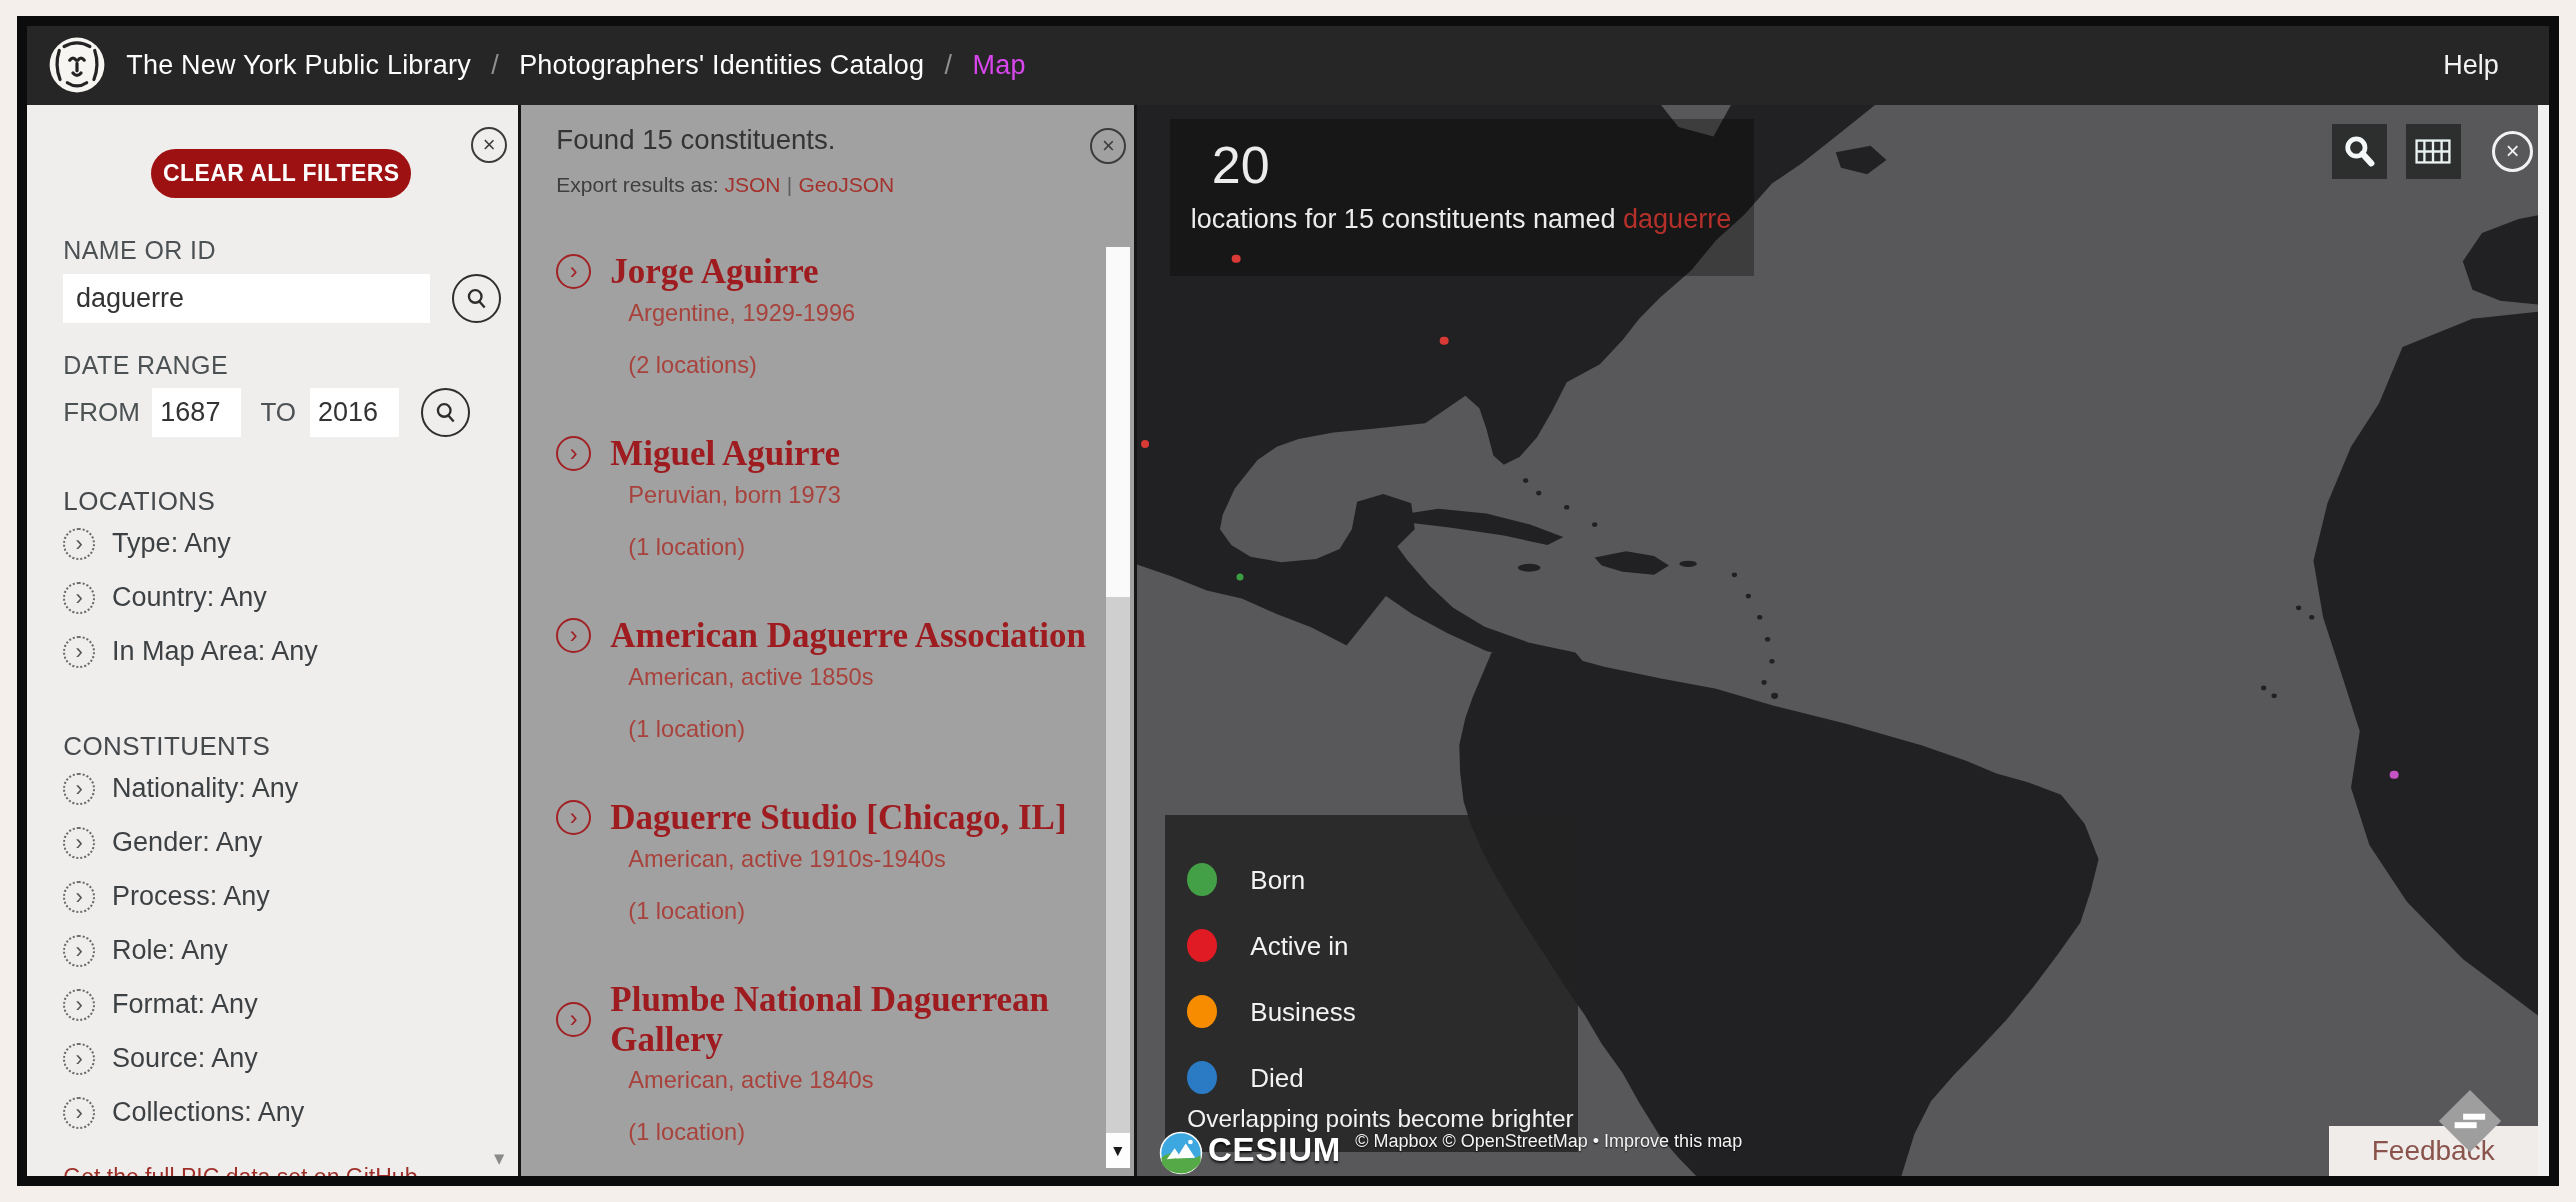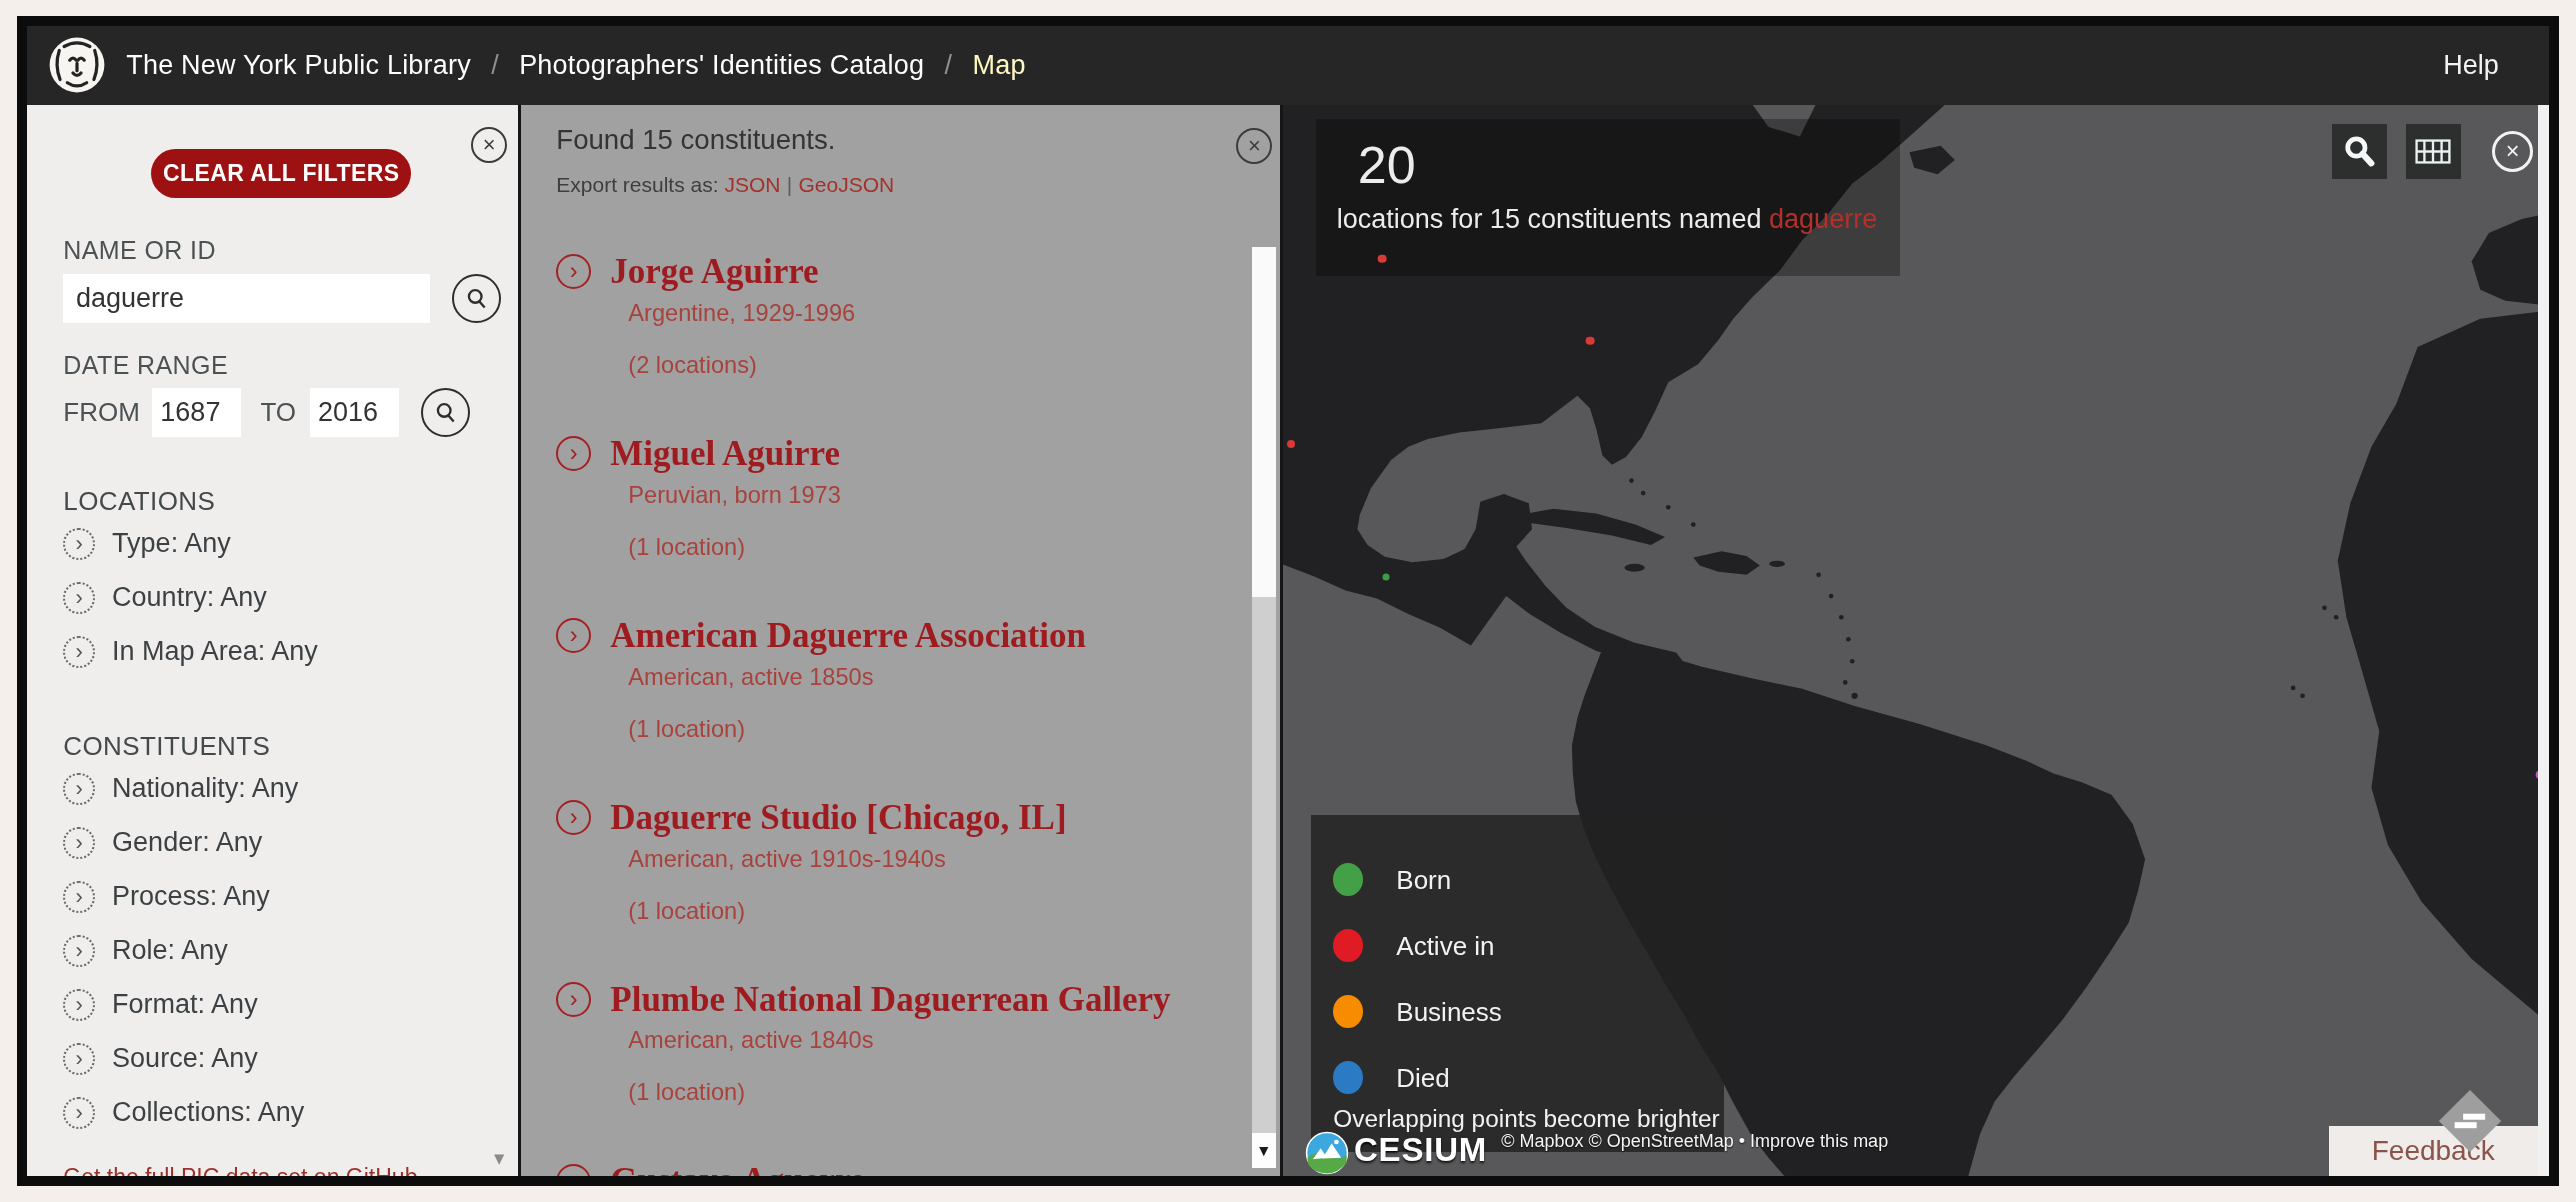--- a/index.html
+++ b/index.html
@@ -8,21 +8,21 @@
   .outer { width:2576px; height:1202px; padding:15.7px 17.3px; }
   .app { position:relative; width:100%; height:100%; border:10.2px solid #0c0c0c;
          background:#262626; overflow:hidden; display:flex; flex-direction:column; }
 
   
   .topbar { height:79px; background:#262626; display:flex; align-items:center; flex:0 0 auto; }
   .logo { width:58px; height:58px; margin-left:20.5px; flex:0 0 auto; cursor:pointer; }
   .breadcrumb { margin-left:20.5px; font-size:27px; color:#fdfdfd; letter-spacing:0.2px; white-space:nowrap; }
   .breadcrumb .sep { color:#8f8f8f; margin:0 12.6px; }
   .breadcrumb .crumb { color:#fdfdfd; }
-  .breadcrumb .current { color:#fef9c3; }
+  .breadcrumb .current { color:#d946ef; }
   .help { margin-left:auto; margin-right:50px; font-size:27px; color:#f2f2f2; cursor:pointer; }
 
   .content { flex:1; display:flex; min-height:0; }
 
   
   .side { width:494px; flex:0 0 auto; background:#efeeec; border-right:3.9px solid #151515;
           position:relative; padding:22px 0 0 36px; }
   .circle-x { width:36px; height:36px; border:2.4px solid #3c3c3c; border-radius:50%;
               color:#3c3c3c; font-size:22px; line-height:31.5px; text-align:center; cursor:pointer;
               background:transparent; }
@@ -45,21 +45,21 @@
   .section-h { margin-top:49px; font-size:26px; color:#45494c; letter-spacing:0.4px; }
   .section-h.second { margin-top:52px; }
   .filter-row { display:flex; align-items:center; height:54px; cursor:pointer; }
   .chev-dot { width:31.5px; height:31.5px; border:2.4px dotted #6a6a6a; border-radius:50%;
               color:#555; font-size:22px; line-height:27px; text-align:center; flex:0 0 auto; }
   .filter-row span.lbl { margin-left:17.3px; font-size:27px; color:#3d4144; }
   .github { display:inline-block; margin-top:23.6px; font-size:23px; color:#9e2f28; text-decoration:none; cursor:pointer;text-align:right; }
   .side-scroll-arrow { position:absolute; bottom:6.3px; right:14px; font-size:20.5px; color:#8a8a8a; cursor:pointer; }
 
   
-  .results { width:762px; flex:0 0 auto; background:#a1a1a1; border-right:3.9px solid #151515;
+  .results { width:616px; flex:0 0 auto; background:#a1a1a1; border-right:3.9px solid #151515;
              position:relative; padding:19px 0 0 35px; overflow:hidden; }
   .results-header { font-size:27.6px; color:#343434; }
   .export-line { margin-top:17.3px; font-size:21px; color:#3e3e3e; }
   .export-line a { color:#a3322c; text-decoration:none; cursor:pointer; }
   .export-line .sep2 { color:#5c5c5c; margin:0 6.3px; }
   .results-close { position:absolute; top:23.6px; right:7.9px; }
   .result-item { margin-top:55px; }
   .result-item:first-of-type { margin-top:52px; }
   .ri-head { display:flex; align-items:center; cursor:pointer; }
   .chev-red { width:35px; height:35px; border:2.4px solid #a12124; border-radius:50%; color:#a12124;

